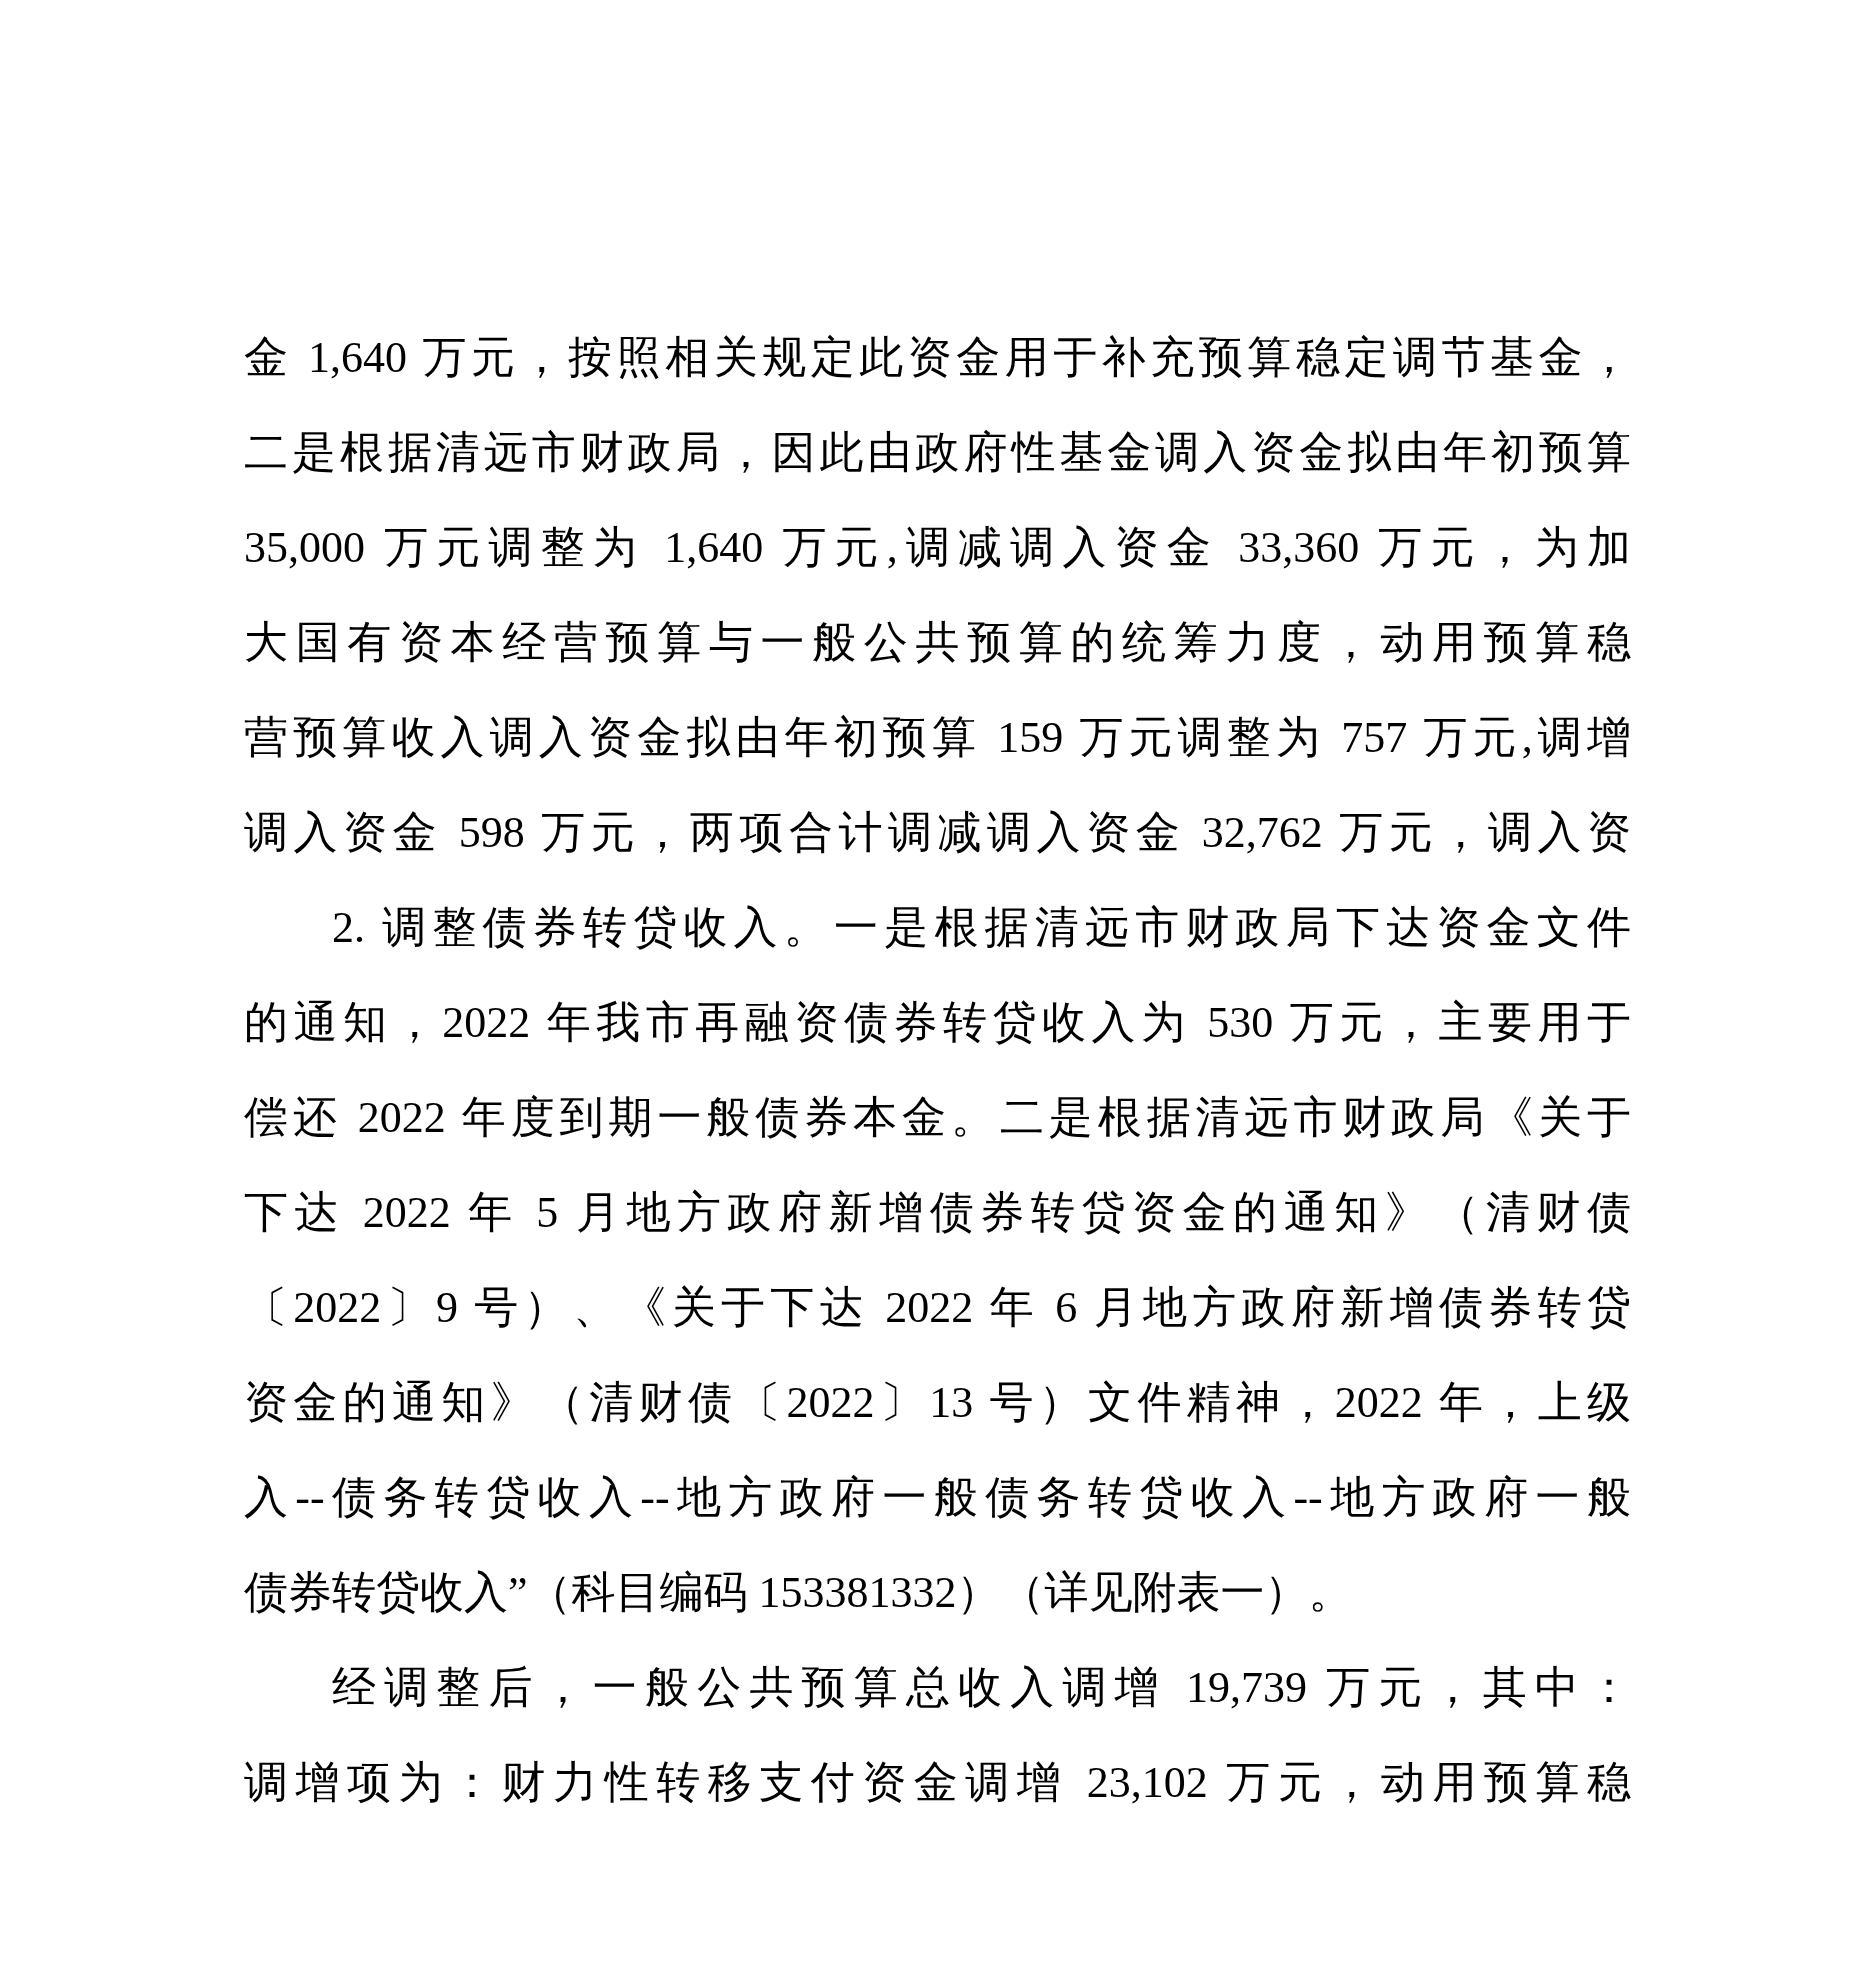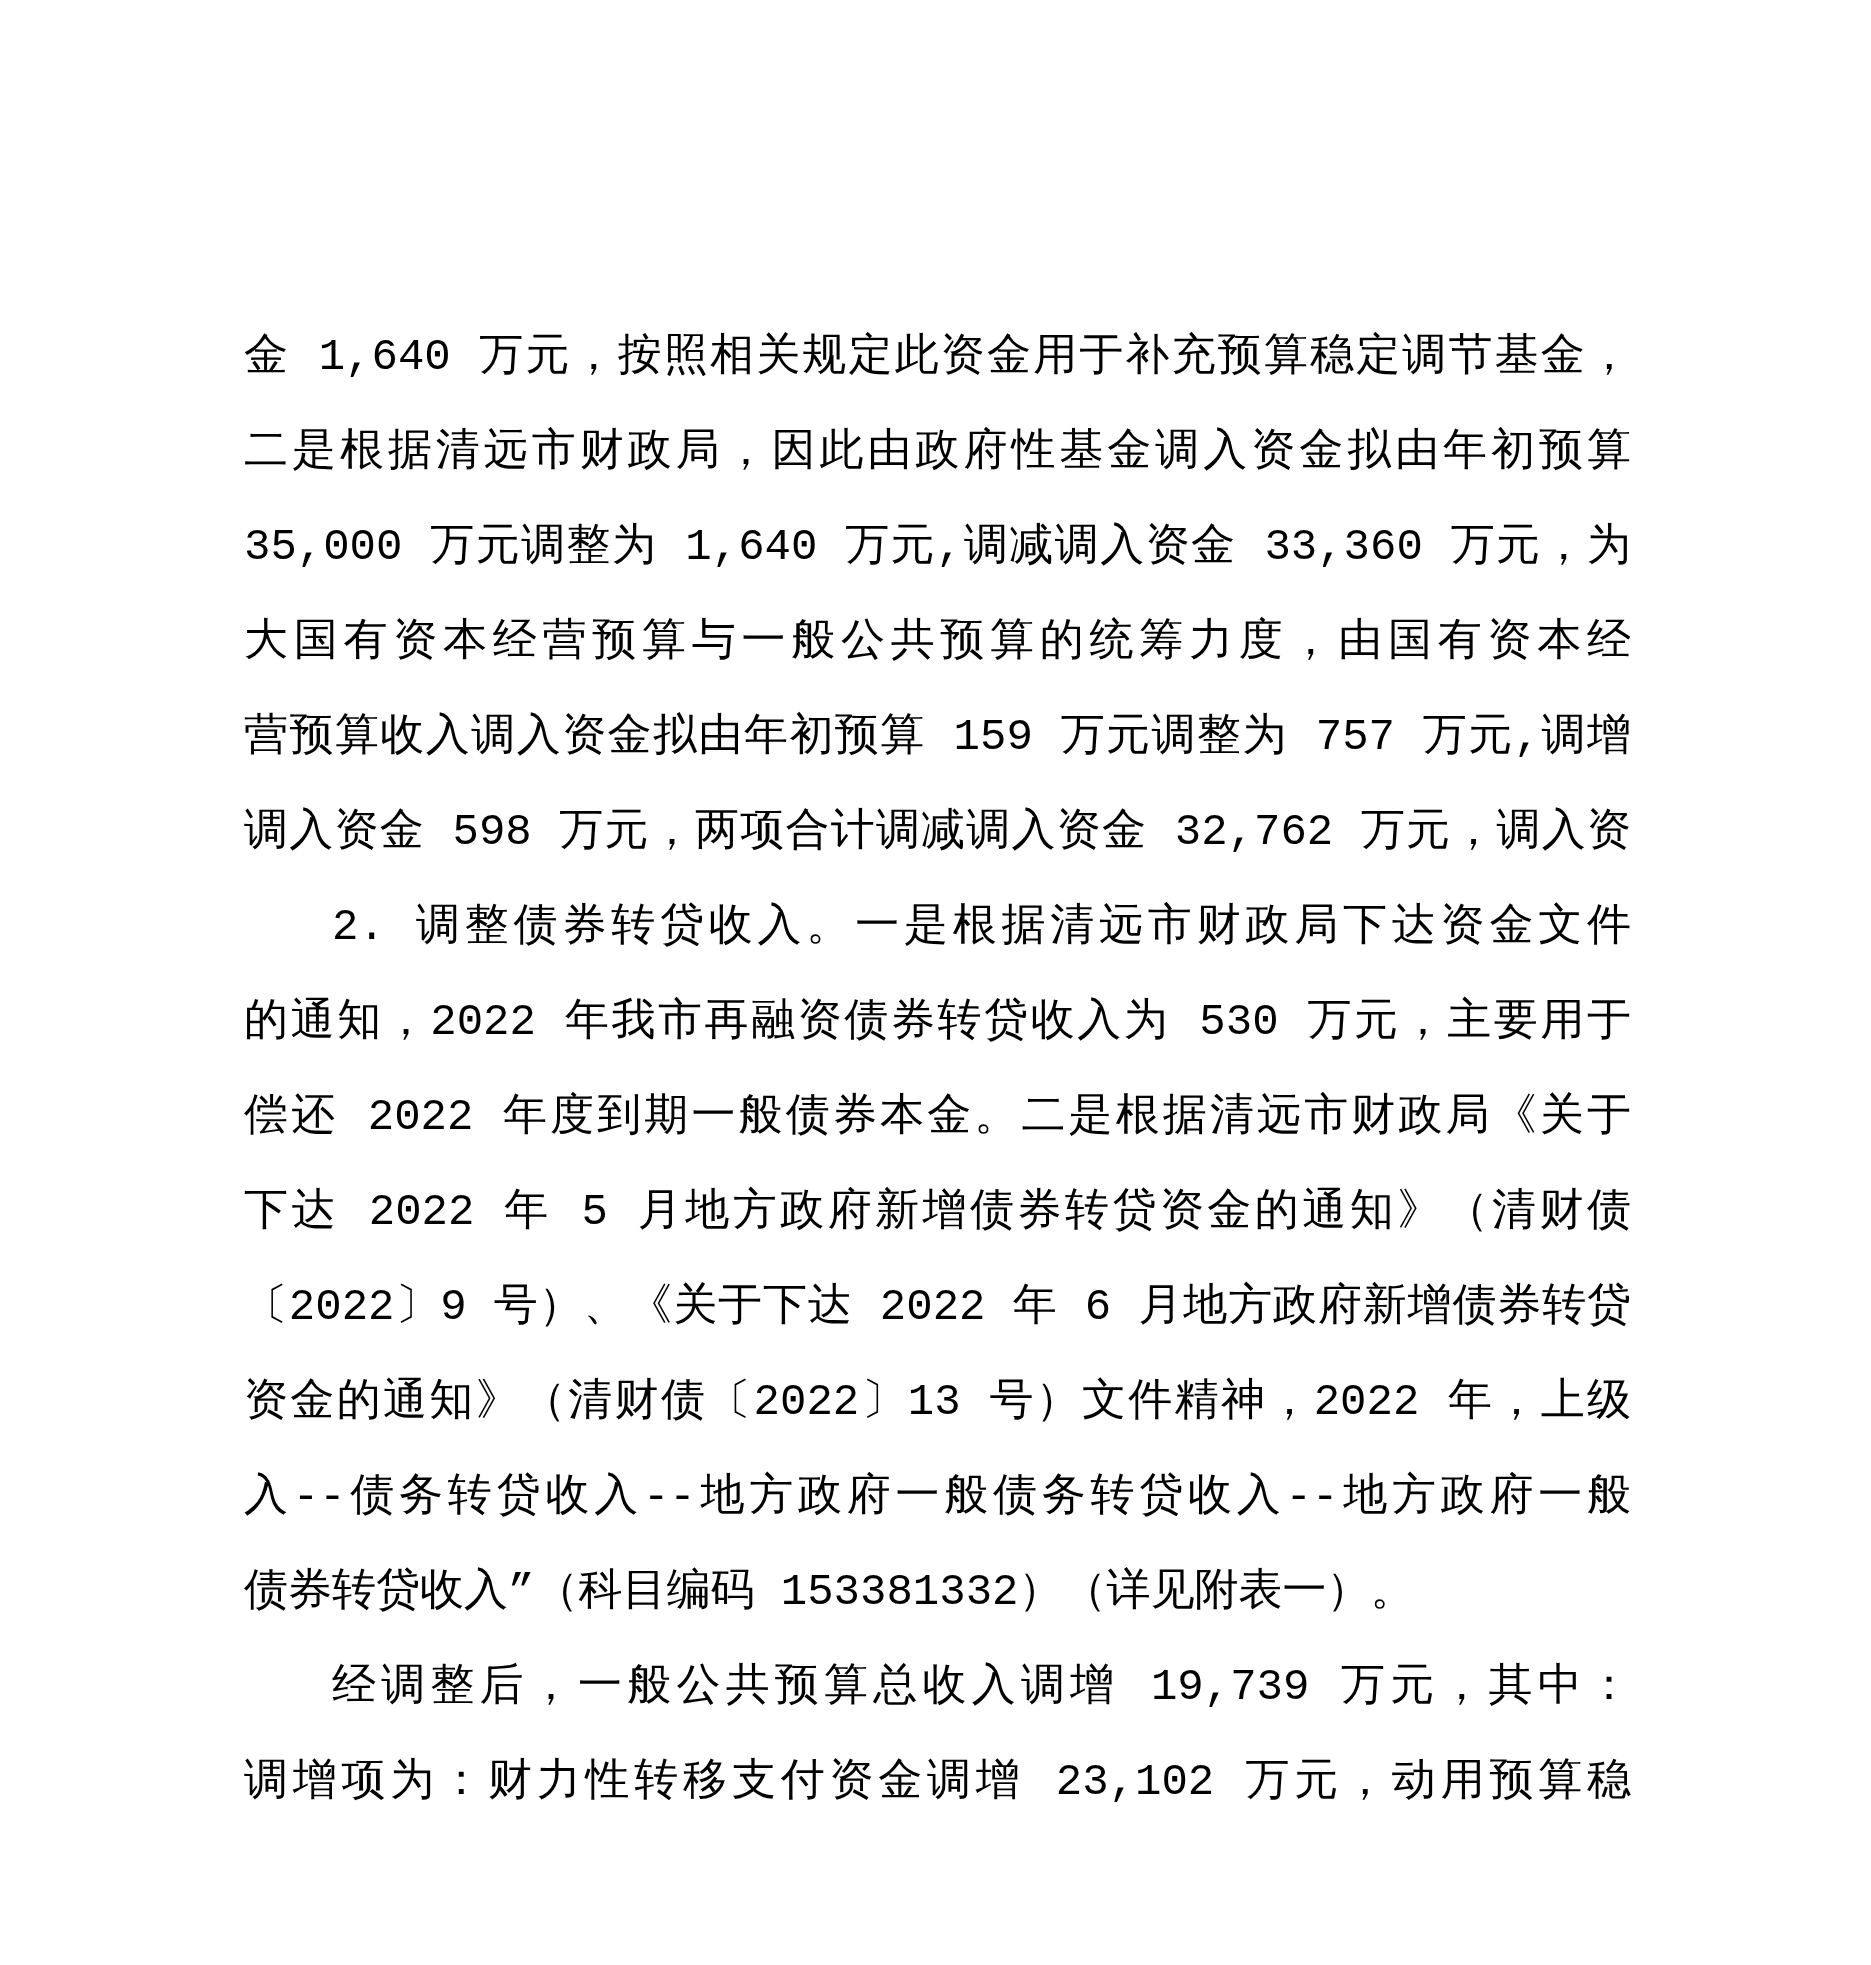--- a/index.html
+++ b/index.html
@@ -11,21 +11,21 @@
     font-family: "Liberation Serif", "DejaVu Serif", serif;
     color: #000000;
     overflow: hidden;
   }
   .content {
     position: absolute;
     left: 244px;
     top: 310px;
     width: 1387px;
   }
-  .para { margin: 0; padding: 0; font-family: Liberation Mono, monospace; }
+  .para { margin: 0; padding: 0; }
   .line {
     height: 95px;
     line-height: 95px;
     font-size: 44px;
     text-align: justify;
     text-align-last: justify;
     overflow: hidden;
     letter-spacing: 0;
   }
   .line.last {
@@ -38,21 +38,21 @@
 </head>
 <body>
 
 <div class="page">
   <div class="content">
 
     <div class="para">
       <div class="line">金 1,640 万元，按照相关规定此资金用于补充预算稳定调节基金，</div>
       <div class="line">二是根据清远市财政局，因此由政府性基金调入资金拟由年初预算</div>
       <div class="line">35,000 万元调整为 1,640 万元,调减调入资金 33,360 万元，为加</div>
-      <div class="line">大国有资本经营预算与一般公共预算的统筹力度，由国有资本经</div>
+      <div class="line">大国有资本经营预算与一般公共预算的统筹力度，动用预算稳</div>
       <div class="line">营预算收入调入资金拟由年初预算 159 万元调整为 757 万元,调增</div>
       <div class="line">调入资金 598 万元，两项合计调减调入资金 32,762 万元，调入资</div>
     </div>
 
     <div class="para">
       <div class="line indent">2. 调整债券转贷收入。一是根据清远市财政局下达资金文件</div>
       <div class="line">的通知，2022 年我市再融资债券转贷收入为 530 万元，主要用于</div>
       <div class="line">偿还 2022 年度到期一般债券本金。二是根据清远市财政局《关于</div>
       <div class="line">下达 2022 年 5 月地方政府新增债券转贷资金的通知》（清财债</div>
       <div class="line">〔2022〕9 号）、《关于下达 2022 年 6 月地方政府新增债券转贷</div>

